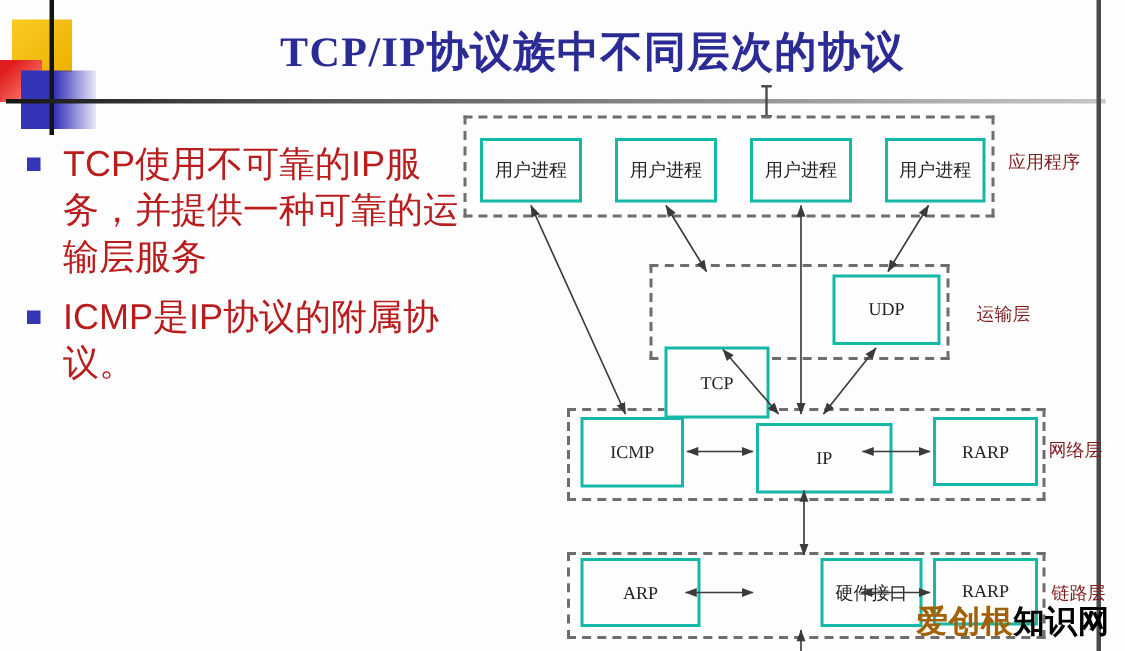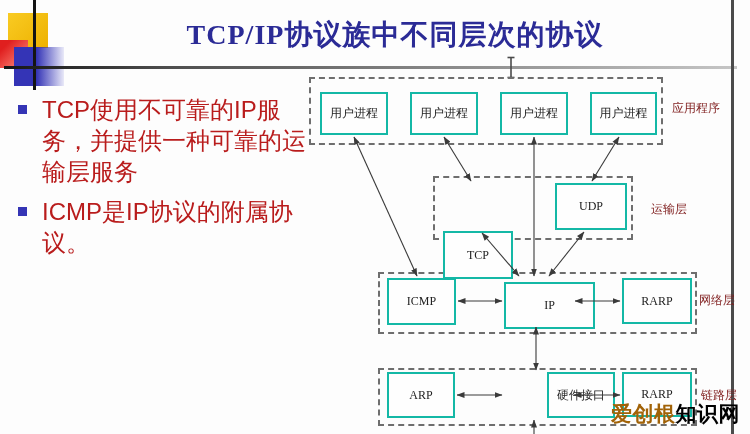--- a/index.html
+++ b/index.html
@@ -89,21 +89,21 @@
 <div class="dbox" style="left:500px;top:92px;width:68px;height:43px;">用户进程</div>
 <div class="dbox" style="left:590px;top:92px;width:67px;height:43px;">用户进程</div>
 
 <div class="dbox" style="left:443px;top:183px;width:70px;height:48px;margin-top:48px;">TCP</div>
 <div class="dbox" style="left:555px;top:183px;width:72px;height:47px;">UDP</div>
 
 <div class="dbox" style="left:387px;top:278px;width:69px;height:47px;">ICMP</div>
 <div class="dbox" style="left:504px;top:282px;width:91px;height:47px;">IP</div>
 <div class="dbox" style="left:622px;top:278px;width:70px;height:46px;">RARP</div>
 
-<div class="dbox" style="left:387px;top:372px;width:68px;height:46px;">ARP</div>
+<div class="dbox" style="left:387px;top:372px;width:80px;height:46px;">ARP</div>
 <div class="dbox" style="left:504px;top:372px;width:68px;height:46px;margin-left:43px;">硬件接口</div>
 <div class="dbox" style="left:622px;top:372px;width:70px;height:45px;">RARP</div>
 
 <div class="layer-label" style="left:672px;top:100px;">应用程序</div>
 <div class="layer-label" style="left:651px;top:201px;">运输层</div>
 <div class="layer-label" style="left:699px;top:292px;text-align:right;">网络层</div>
 <div class="layer-label" style="left:701px;top:387px;">链路层</div>
 
 <svg class="connectors" viewBox="0 0 750 434">
   <defs>

